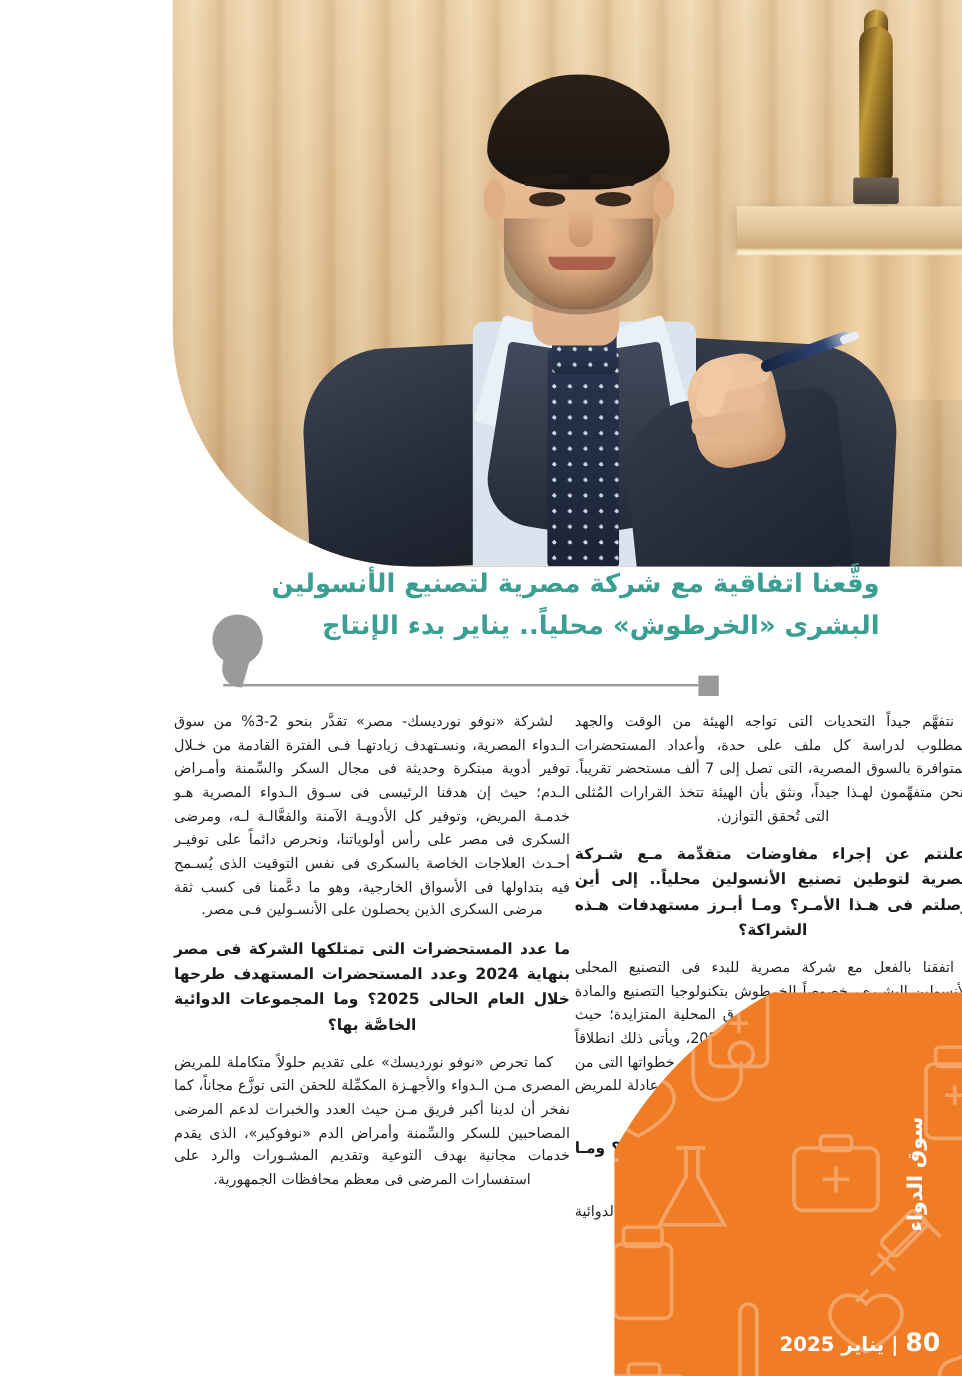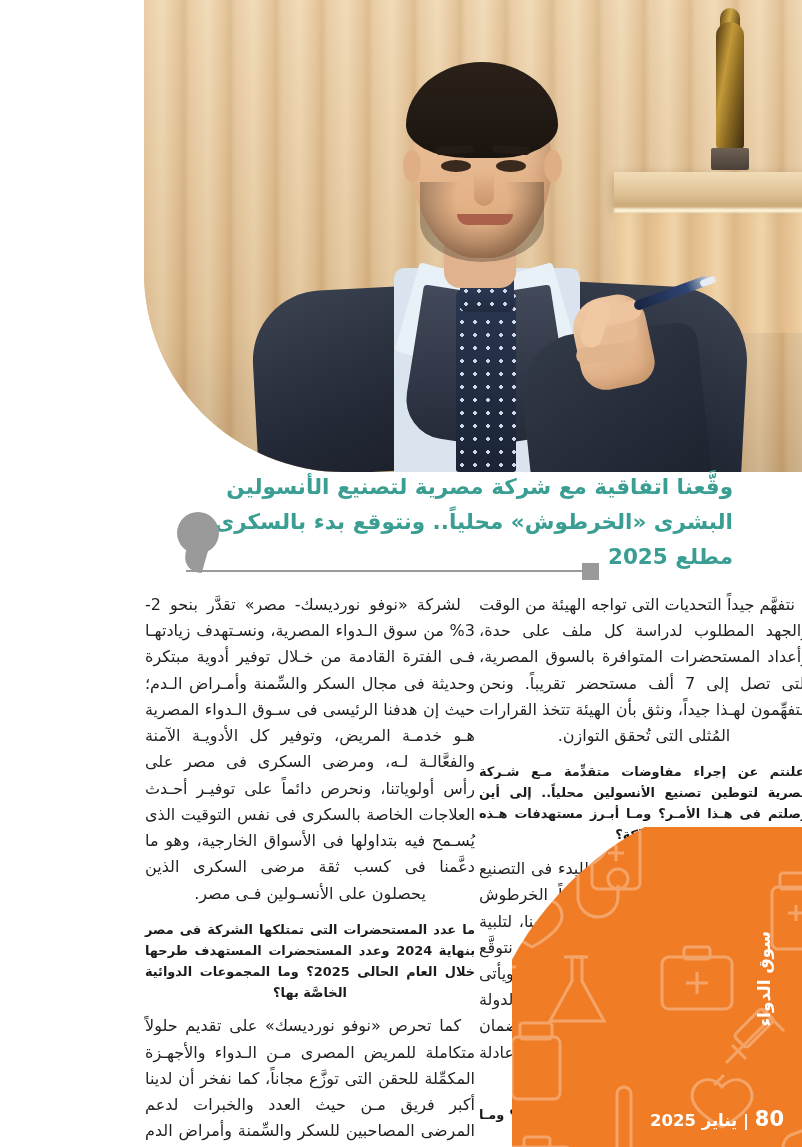--- a/index.html
+++ b/index.html
@@ -336,21 +336,21 @@
     top: 0;
     width: 330px;
     direction: rtl;
     text-align: justify;
     color: #231f20;
   }
   .col-right { right: 69px; }
   .col-left  { left: 69px; }
 
   .para {
-    font-size: 16px;
+    font-size: 12px;
     line-height: 1.64;
     text-align: justify;
     text-align-last: center;
     margin-bottom: 9px;
     text-indent: 14px;
   }
 
   .qhead {
     font-size: 12.9px;
     font-weight: bold;
@@ -465,22 +465,21 @@
         <div class="finger1"></div>
         <div class="thumb"></div>
         <div class="pen"></div>
         <div class="pen-tip"></div>
       </div>
     </div>
   </div>
 
   <div class="headline">
     <div>وقَّعنا اتفاقية مع شركة مصرية لتصنيع الأنسولين</div>
-    <div>البشرى «الخرطوش» محلياً.. ونتوقع بدء بالسكرى</div>
-    <div>مطلع 2025</div>
+    <div>البشرى «الخرطوش» محلياً.. يناير بدء الإنتاج</div>
   </div>
 
   <div class="quote-mark"></div>
   <div class="quote-tail"></div>
   <div class="rule"></div>
   <div class="rule-square"></div>
 
   <div class="columns">
     <div class="col col-right" id="col-right">
         <div class="para">نتفهَّم جيداً التحديات التى تواجه الهيئة من الوقت والجهد المطلوب لدراسة كل ملف على حدة، وأعداد المستحضرات المتوافرة بالسوق المصرية، التى تصل إلى 7 ألف مستحضر تقريباً. ونحن متفهِّمون لهـذا جيداً، ونثق بأن الهيئة تتخذ القرارات المُثلى التى تُحقق التوازن.</div>

